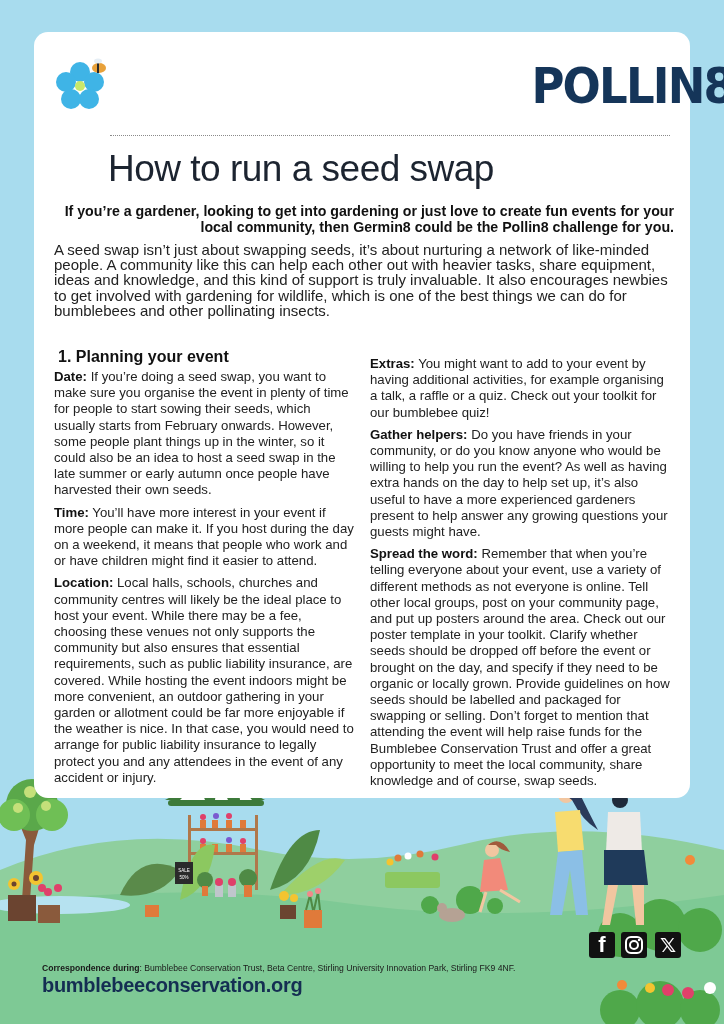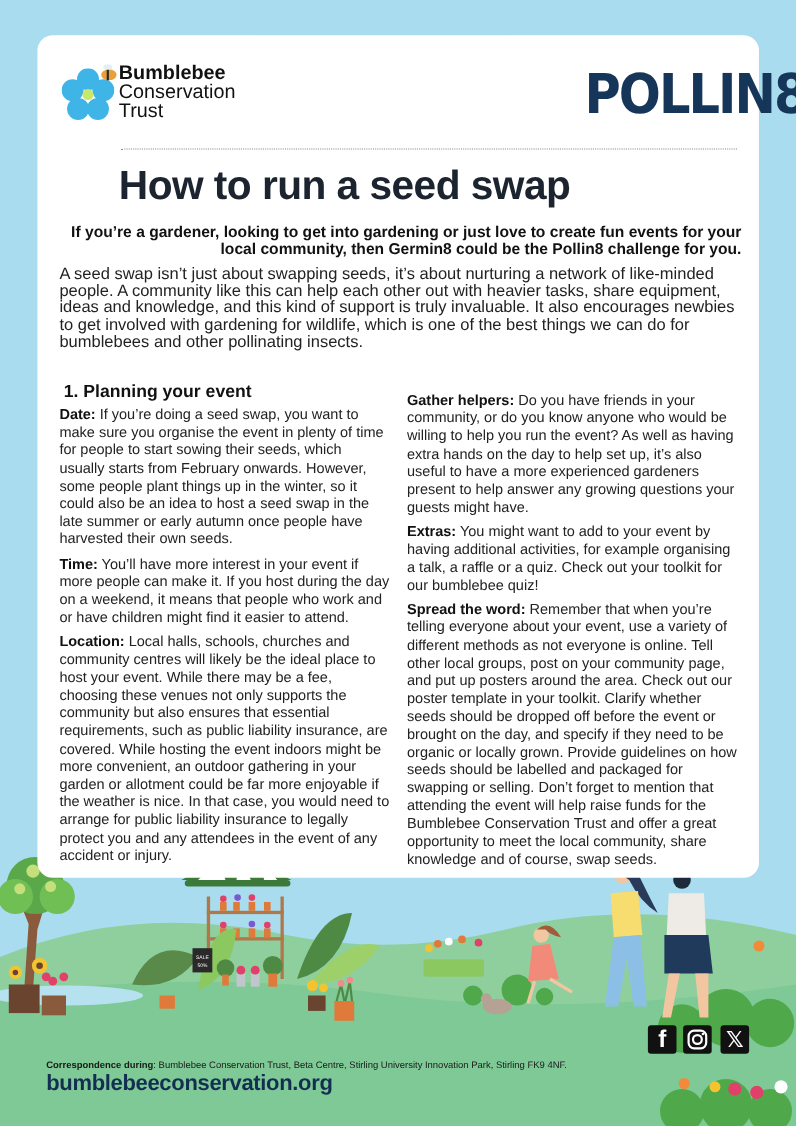--- a/index.html
+++ b/index.html
@@ -23,21 +23,21 @@
     position: absolute; left: 524px; top: 55px; width: 148px; height: 62px;
     font-family: "DejaVu Sans", sans-serif; font-weight: bold; font-size: 50px;
     color: #153559; letter-spacing: -2px; line-height: 62px; text-align: center;
     transform: scaleX(0.9);
   }
   .dotted-rule {
     position: absolute; left: 110px; top: 135px; width: 560px; height: 0;
     border-top: 1.5px dotted #8a8a8a;
   }
   .title {
-    position: absolute; left: 108px; top: 148px; font-size: 37px; font-weight: bold;
+    position: absolute; left: 108px; top: 148px; font-size: 37px; font-weight: normal;
     color: #1c2430; letter-spacing: -0.5px;
   }
   .lead {
     position: absolute; left: 54px; top: 203px; width: 620px;
     font-size: 14.2px; font-weight: bold; line-height: 16px; color: #111;
   }
   .intro {
     position: absolute; left: 54px; top: 242px; width: 624px;
     font-size: 15px; line-height: 15.2px; color: #222;
   }
@@ -216,47 +216,42 @@
       <circle cx="15" cy="37" r="10"></circle>
         <circle cx="10" cy="20" r="10"></circle>
     </g>
     <circle cx="24" cy="24" r="5" fill="#c8e86a"></circle>
   </svg>
   <svg width="18" height="16" viewBox="0 0 18 16" style="position:absolute;left:34px;top:0px;">
     <ellipse cx="9" cy="10" rx="7" ry="5" fill="#e8a13a"></ellipse>
     <rect x="7" y="5" width="2" height="10" fill="#2a2a2a"></rect>
     <ellipse cx="8" cy="3" rx="4" ry="2.5" fill="#e6eef5"></ellipse>
   </svg>
-  <div class="bct-text">
-    <span class="l1">Bumblebee</span>
-    <span class="l2">Conservation</span>
-    <span class="l3">Trust</span>
-  </div>
 </div>
 
 <div class="pollin8">POLLIN8</div>
 
 <div class="dotted-rule"></div>
 
 <h1 class="title" style="margin:0;">How to run a seed swap</h1>
 
 <p class="lead" style="margin:0;text-align:right;">If you’re a gardener, looking to get into gardening or just love to create fun events for your local community, then Germin8 could be the Pollin8 challenge for you.</p>
 
 <p class="intro" style="margin:0;">A seed swap isn’t just about swapping seeds, it’s about nurturing a network of like-minded people. A community like this can help each other out with heavier tasks, share equipment, ideas and knowledge, and this kind of support is truly invaluable. It also encourages newbies to get involved with gardening for wildlife, which is one of the best things we can do for bumblebees and other pollinating insects.</p>
 
 <div class="col col-left">
   <h2 class="section-heading">1. Planning your event</h2>
   <p class="para"><b>Date:</b><span> If you’re doing a seed swap, you want to make sure you organise the event in plenty of time for people to start sowing their seeds, which usually starts from February onwards. However, some people plant things up in the winter, so it could also be an idea to host a seed swap in the late summer or early autumn once people have harvested their own seeds.</span></p>
   <p class="para"><b>Time:</b><span> You’ll have more interest in your event if more people can make it. If you host during the day on a weekend, it means that people who work and or have children might find it easier to attend.</span></p>
   <p class="para"><b>Location:</b><span> Local halls, schools, churches and community centres will likely be the ideal place to host your event. While there may be a fee, choosing these venues not only supports the community but also ensures that essential requirements, such as public liability insurance, are covered. While hosting the event indoors might be more convenient, an outdoor gathering in your garden or allotment could be far more enjoyable if the weather is nice. In that case, you would need to arrange for public liability insurance to legally protect you and any attendees in the event of any accident or injury.</span></p>
 </div>
 
 <div class="col col-right">
+  <p class="para"><b>Extras:</b><span> You might want to add to your event by having additional activities, for example organising a talk, a raffle or a quiz. Check out your toolkit for our bumblebee quiz!</span></p>
   <p class="para"><b>Gather helpers:</b><span> Do you have friends in your community, or do you know anyone who would be willing to help you run the event? As well as having extra hands on the day to help set up, it’s also useful to have a more experienced gardeners present to help answer any growing questions your guests might have.</span></p>
-  <p class="para"><b>Extras:</b><span> You might want to add to your event by having additional activities, for example organising a talk, a raffle or a quiz. Check out your toolkit for our bumblebee quiz!</span></p>
   <p class="para"><b>Spread the word:</b><span> Remember that when you’re telling everyone about your event, use a variety of different methods as not everyone is online. Tell other local groups, post on your community page, and put up posters around the area. Check out our poster template in your toolkit. Clarify whether seeds should be dropped off before the event or brought on the day, and specify if they need to be organic or locally grown. Provide guidelines on how seeds should be labelled and packaged for swapping or selling. Don’t forget to mention that attending the event will help raise funds for the Bumblebee Conservation Trust and offer a great opportunity to meet the local community, share knowledge and of course, swap seeds.</span></p>
 </div>
 
 <div class="footer-url">bumblebeeconservation.org</div>
 
 <div class="footer-small">
   <div><b>Correspondence during</b><span>: Bumblebee Conservation Trust, Beta Centre, Stirling University Innovation Park, Stirling FK9 4NF.</span></div>
 </div>
 
 <div class="social social-f">f</div>

